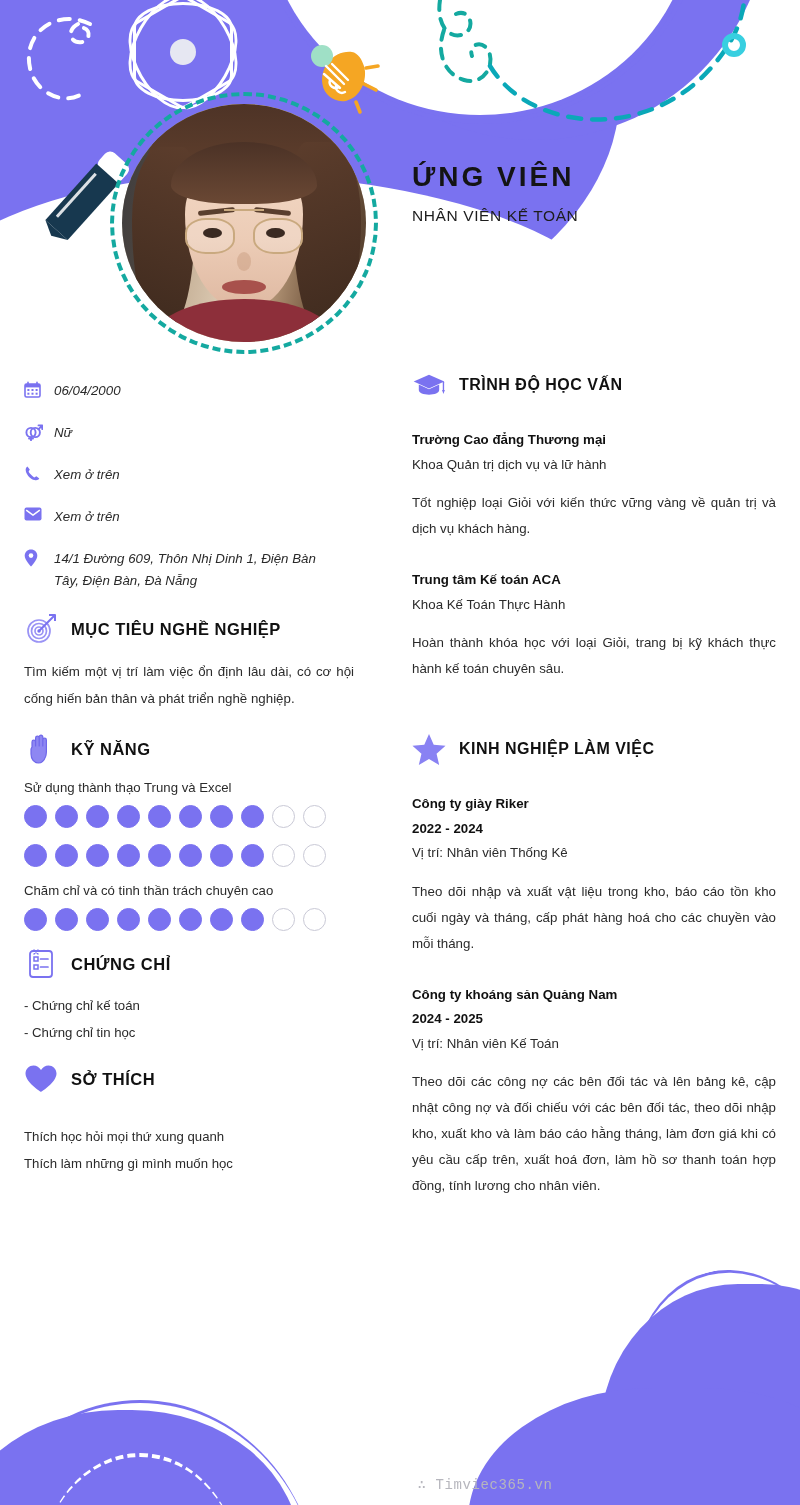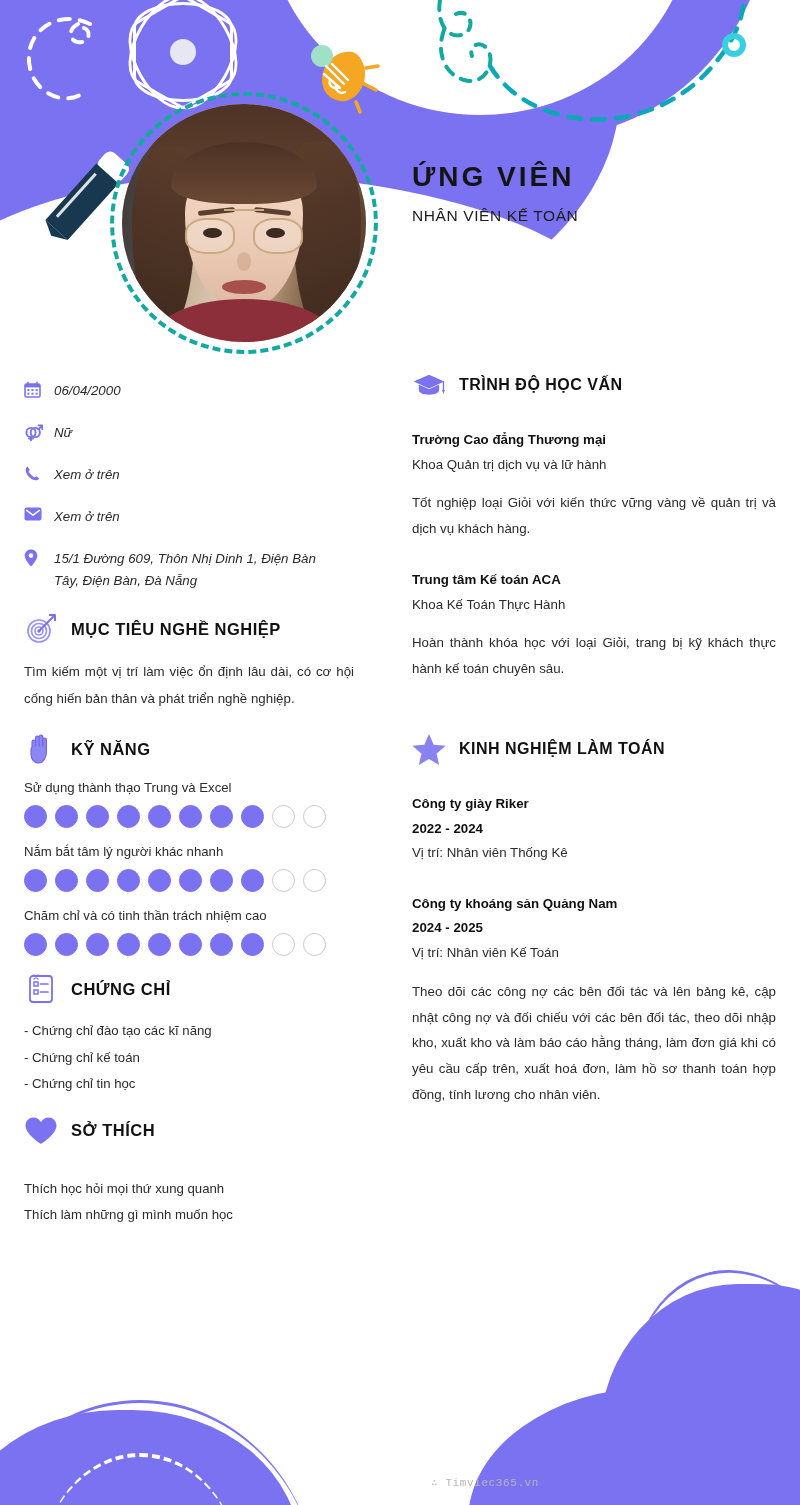--- a/index.html
+++ b/index.html
@@ -207,21 +207,21 @@
     transform: rotate(-14deg);
   }
   .fa-dash-l {
     position:absolute; left:40px; top:243px; width:200px; height:120px;
     border-top:4px dashed #ffffff; border-radius:50% 50% 0 0 / 100% 100% 0 0;
   }
 
   .watermark {
     position:absolute; left:0; top:1476px; width:800px;
     text-align:center; font-family:"Liberation Mono", monospace;
-    font-size:11px; color:#b6b6bd; letter-spacing:.6px;
+    font-size:14px; color:#b6b6bd; letter-spacing:.6px;
     padding-left:170px;
   }
 </style>
 </head>
 <body>
 
 <div class="page">
 
   <div class="header">
     <div class="hdr-purple"></div>
@@ -353,21 +353,21 @@
           <span class="contact-text">Xem ở trên</span>
         </div>
 
         <div class="contact-row">
           <span class="contact-icon">
             <svg width="14" height="18" viewBox="0 0 14 18">
               <path d="M7,0.5 C3.4,0.5 0.7,3.2 0.7,6.7 C0.7,11 7,17.4 7,17.4 C7,17.4 13.3,11 13.3,6.7 C13.3,3.2 10.6,0.5 7,0.5 Z" fill="#7a72f0"></path>
               <circle cx="7" cy="6.6" r="2.3" fill="#ffffff"></circle>
             </svg>
           </span>
-          <span class="contact-text" style="width:270px">15/1 Đường 609, Thôn Nhị Dinh 1, Điện Bàn Tây, Điện Bàn, Đà Nẵng</span>
+          <span class="contact-text" style="width:270px">14/1 Đường 609, Thôn Nhị Dinh 1, Điện Bàn Tây, Điện Bàn, Đà Nẵng</span>
         </div>
 
       </div>
 
       <div style="margin-top:12px;">
         <div class="sec-head">
           <span class="sec-ic">
             <svg width="32" height="32" viewBox="0 0 32 32">
               <circle cx="14" cy="18" r="11" fill="none" stroke="#9a93f5" stroke-width="1.7"></circle>
               <circle cx="14" cy="18" r="7.5" fill="none" stroke="#9a93f5" stroke-width="1.7"></circle>
@@ -402,37 +402,36 @@
               <span class="dot on"></span>
               <span class="dot on"></span>
               <span class="dot on"></span>
               <span class="dot on"></span>
               <span class="dot"></span>
               <span class="dot"></span>
           </div>
         </div>
 
         <div>
-          <div class="skill-label">Nắm bắt tâm lý người khác nhanh</div>
           <div class="dots">
             <span class="dot on"></span>
               <span class="dot on"></span>
               <span class="dot on"></span>
               <span class="dot on"></span>
               <span class="dot on"></span>
               <span class="dot on"></span>
               <span class="dot on"></span>
               <span class="dot on"></span>
               <span class="dot"></span>
               <span class="dot"></span>
           </div>
         </div>
 
         <div>
-          <div class="skill-label">Chăm chỉ và có tinh thần trách nhiệm cao</div>
+          <div class="skill-label">Chăm chỉ và có tinh thần trách chuyên cao</div>
           <div class="dots">
             <span class="dot on"></span>
               <span class="dot on"></span>
               <span class="dot on"></span>
               <span class="dot on"></span>
               <span class="dot on"></span>
               <span class="dot on"></span>
               <span class="dot on"></span>
               <span class="dot on"></span>
               <span class="dot"></span>
@@ -448,21 +447,20 @@
               <rect x="3" y="2" width="22" height="26" rx="3" fill="none" stroke="#7a72f0" stroke-width="1.8"></rect>
               <rect x="7" y="8" width="4" height="4" fill="none" stroke="#7a72f0" stroke-width="1.5"></rect>
               <rect x="7" y="16" width="4" height="4" fill="none" stroke="#7a72f0" stroke-width="1.5"></rect>
               <path d="M13.5,10 L21,10 M13.5,18 L21,18" stroke="#7a72f0" stroke-width="1.7" stroke-linecap="round"></path>
               <path d="M7,1 L11,5 M11,1 L7,5" stroke="#7a72f0" stroke-width="1.4" stroke-linecap="round"></path>
             </svg>
           </span>
           <span class="sec-title">CHỨNG CHỈ</span>
         </div>
         <div style="margin-top:12px;">
-          <div class="cert-line">- Chứng chỉ đào tạo các kĩ năng</div>
           <div class="cert-line">- Chứng chỉ kế toán</div>
           <div class="cert-line">- Chứng chỉ tin học</div>
         </div>
       </div>
 
       <div style="margin-top:16px;">
         <div class="sec-head">
           <span class="sec-ic">
             <svg width="34" height="30" viewBox="0 0 34 30">
               <path d="M17,28 C17,28 1.5,18.6 1.5,9.6 C1.5,4.6 5.4,1.4 9.5,1.4 C12.6,1.4 15.4,3.3 17,6 C18.6,3.3 21.4,1.4 24.5,1.4 C28.6,1.4 32.5,4.6 32.5,9.6 C32.5,18.6 17,28 17,28 Z" fill="#7a72f0"></path>
@@ -506,27 +504,28 @@
         </div>
       </div>
 
       <div style="margin-top:50px;">
         <div class="sec-head">
           <span class="sec-ic">
             <svg width="36" height="34" viewBox="0 0 36 34">
               <path d="M18,1 L23,12.4 L35.5,13.6 L26,22 L28.8,34 L18,27.6 L7.2,34 L10,22 L0.5,13.6 L13,12.4 Z" fill="#8982f3"></path>
             </svg>
           </span>
-          <span class="sec-title r">KINH NGHIỆM LÀM TOÁN</span>
+          <span class="sec-title r">KINH NGHIỆP LÀM VIỆC</span>
         </div>
 
         <div class="entry" style="margin-top:26px;">
           <div class="entry-title">Công ty giày Riker</div>
           <div class="entry-title">2022 - 2024</div>
           <div class="entry-sub">Vị trí: Nhân viên Thống Kê</div>
+          <div class="entry-desc">Theo dõi nhập và xuất vật liệu trong kho, báo cáo tồn kho cuối ngày và tháng, cấp phát hàng hoá cho các chuyền vào mỗi tháng.</div>
         </div>
 
         <div class="entry" style="margin-top:26px;">
           <div class="entry-title">Công ty khoáng sản Quảng Nam</div>
           <div class="entry-title">2024 - 2025</div>
           <div class="entry-sub">Vị trí: Nhân viên Kế Toán</div>
           <div class="entry-desc">Theo dõi các công nợ các bên đối tác và lên bảng kê, cập nhật công nợ và đối chiếu với các bên đối tác, theo dõi nhập kho, xuất kho và làm báo cáo hằng tháng, làm đơn giá khi có yêu cầu cấp trên, xuất hoá đơn, làm hồ sơ thanh toán hợp đồng, tính lương cho nhân viên.</div>
         </div>
       </div>
 

